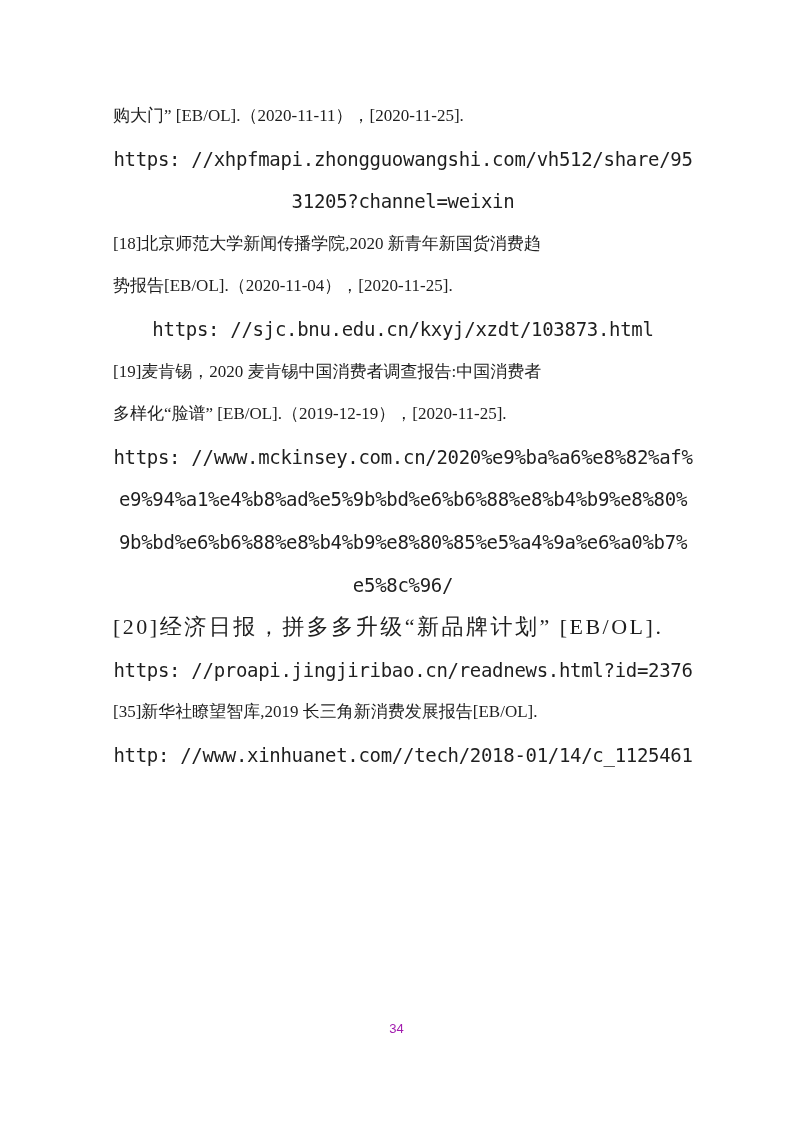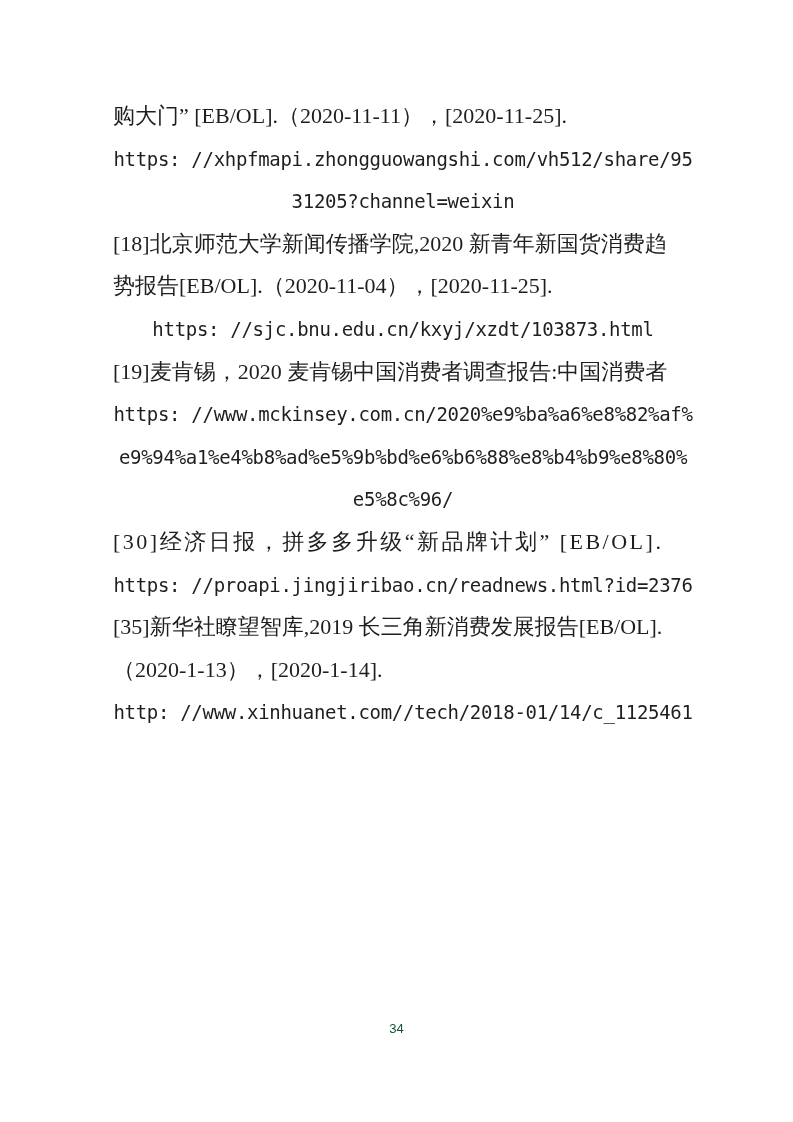--- a/index.html
+++ b/index.html
@@ -21,59 +21,60 @@
     width:580px;
   }
   .line {
     height:42.6px;
     line-height:42.6px;
     white-space:pre;
     color:#1e1e1e;
   }
   .cjk {
     font-family:"Liberation Serif","DejaVu Serif",serif;
-    font-size:22px;
+    font-size:17px;
   }
   .cjk-wide {
     font-family:"Liberation Serif","DejaVu Serif",serif;
     font-size:22px;
     letter-spacing:2.5px;
   }
   .url {
     font-family:"DejaVu Sans Mono","Liberation Mono",monospace;
     font-size:19px;
     letter-spacing:-0.3px;
     text-align:center;
   }
   .page-footer {
     position:absolute;
     left:0; right:0;
     top:1021px;
     text-align:center;
     font-family:"Liberation Sans", sans-serif;
     font-size:13px;
-    color:#14532d;
+    color:#a21caf;
   }
 </style>
 </head>
 <body>
 
 <div class="doc-page">
   <div class="text-block">
 
   <div class="line cjk">购大门” [EB/OL].（2020-11-11），[2020-11-25].</div>
       <div class="line url">https: //xhpfmapi.zhongguowangshi.com/vh512/share/95</div>
       <div class="line url">31205?channel=weixin</div>
       <div class="line cjk">[18]北京师范大学新闻传播学院,2020 新青年新国货消费趋</div>
       <div class="line cjk">势报告[EB/OL].（2020-11-04），[2020-11-25].</div>
       <div class="line url">https: //sjc.bnu.edu.cn/kxyj/xzdt/103873.html</div>
       <div class="line cjk">[19]麦肯锡，2020 麦肯锡中国消费者调查报告:中国消费者</div>
+      <div class="line cjk">多样化“脸谱” [EB/OL].（2019-12-19），[2020-11-25].</div>
       <div class="line url">https: //www.mckinsey.com.cn/2020%e9%ba%a6%e8%82%af%</div>
       <div class="line url">e9%94%a1%e4%b8%ad%e5%9b%bd%e6%b6%88%e8%b4%b9%e8%80%</div>
+      <div class="line url">9b%bd%e6%b6%88%e8%b4%b9%e8%80%85%e5%a4%9a%e6%a0%b7%</div>
       <div class="line url">e5%8c%96/</div>
-      <div class="line cjk-wide">[30]经济日报，拼多多升级“新品牌计划” [EB/OL].</div>
+      <div class="line cjk-wide">[20]经济日报，拼多多升级“新品牌计划” [EB/OL].</div>
       <div class="line url">https: //proapi.jingjiribao.cn/readnews.html?id=2376</div>
       <div class="line cjk">[35]新华社瞭望智库,2019 长三角新消费发展报告[EB/OL].</div>
-      <div class="line cjk">（2020-1-13），[2020-1-14].</div>
       <div class="line url">http: //www.xinhuanet.com//tech/2018-01/14/c_1125461</div>
     </div>
   <div class="page-footer">34</div>
 </div>
 
 </body></html>

